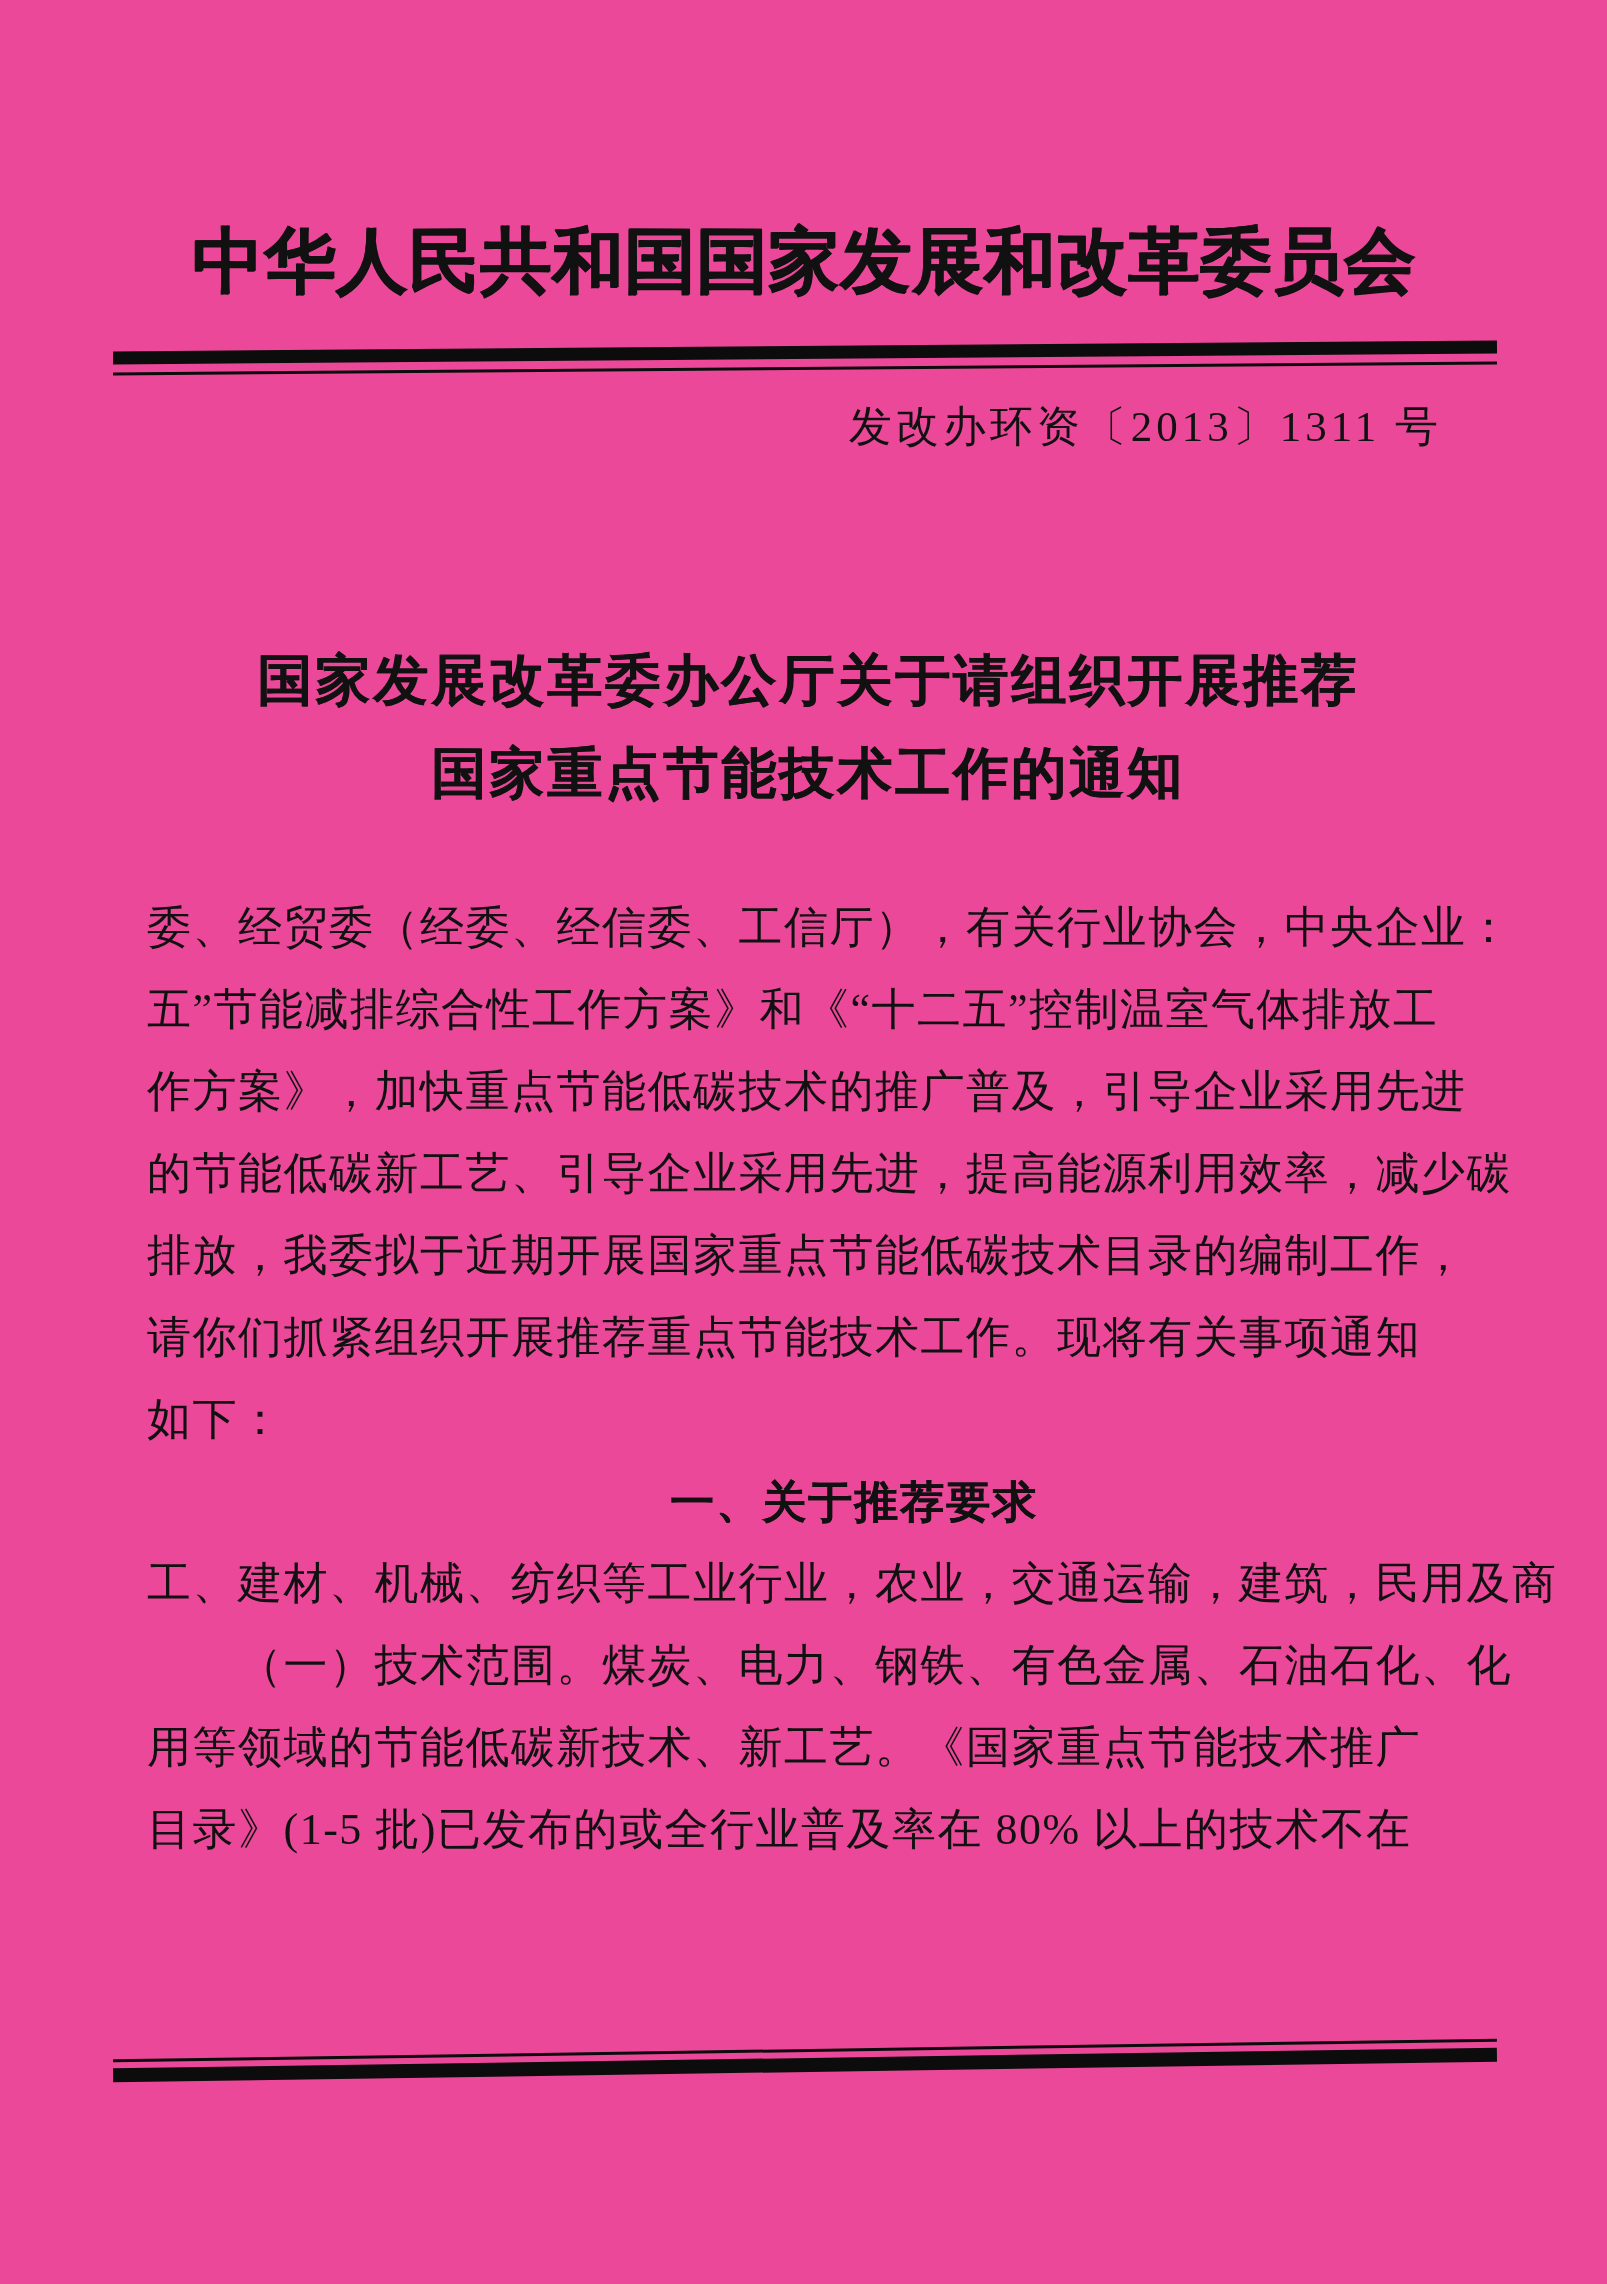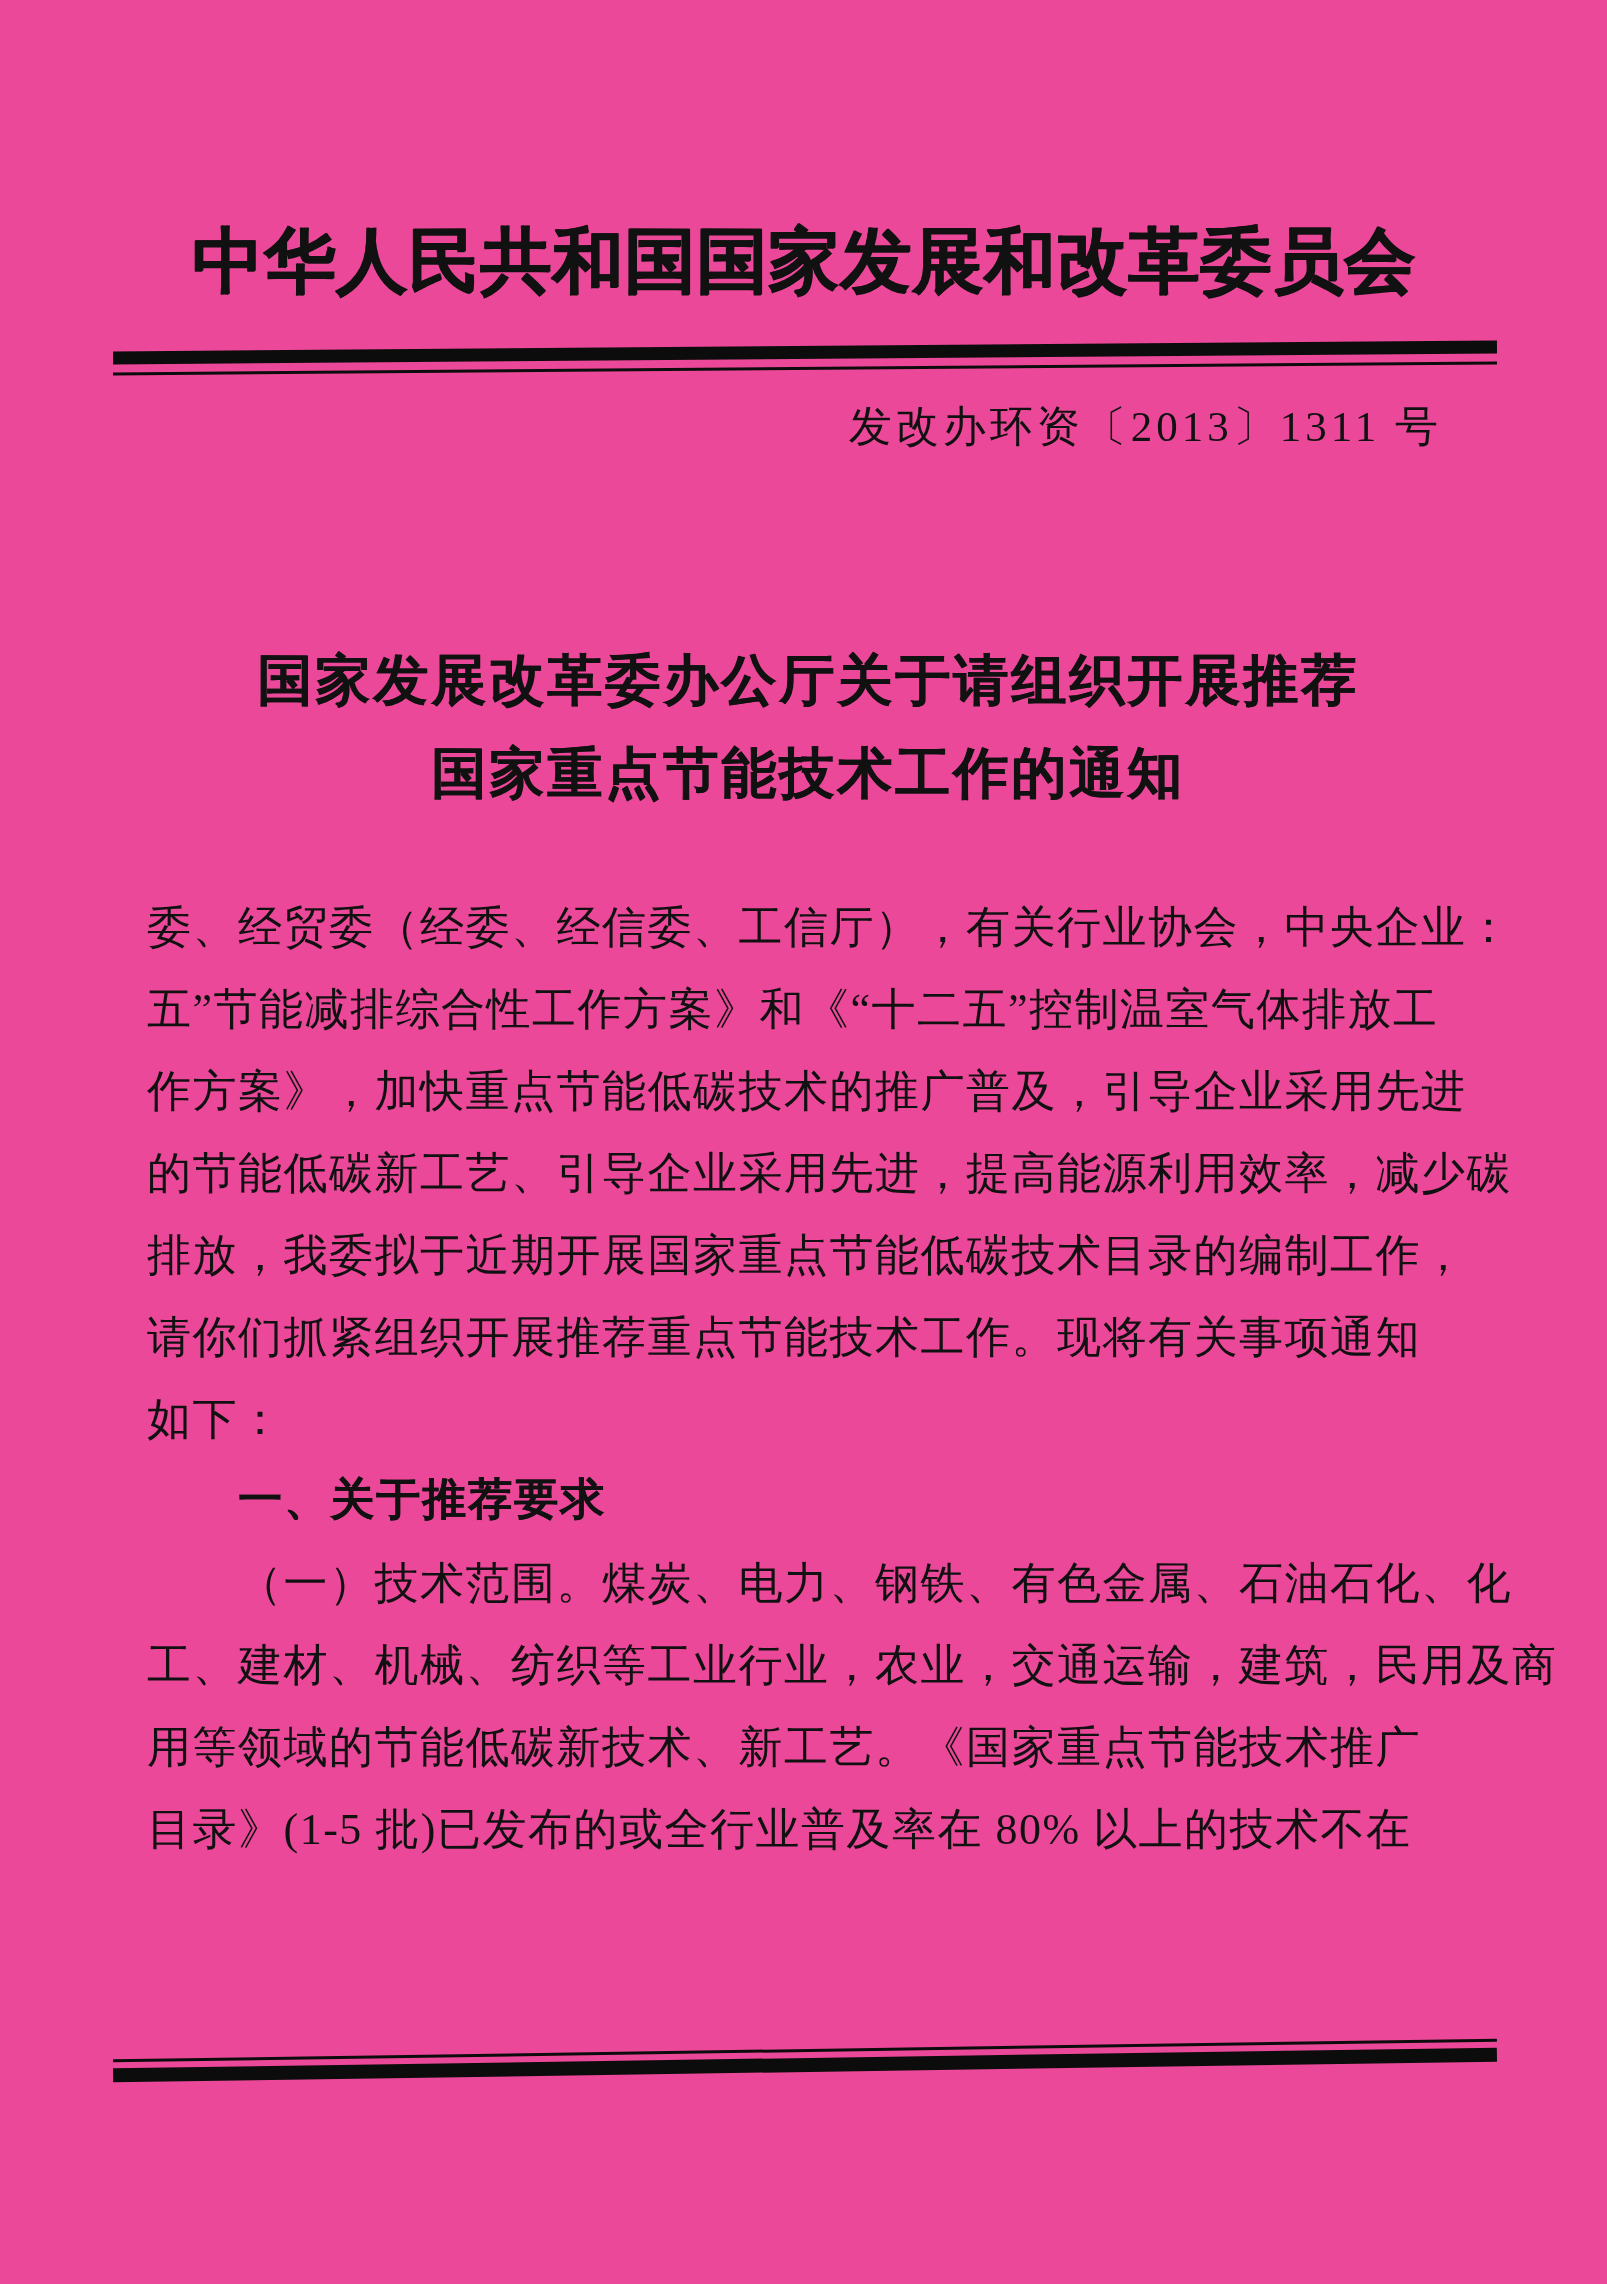--- a/index.html
+++ b/index.html
@@ -64,22 +64,23 @@
     width: 1323px;
     font-size: 44px;
     line-height: 82px;
     letter-spacing: 1.5px;
   }
   .line { white-space: nowrap; }
   .indent { padding-left: 91px; }
   .heading {
     font-weight: 900;
     letter-spacing: 2px;
-    font-family: Liberation Mono, monospace;
+    font-family: Liberation Sans, sans-serif;
     text-shadow: 0.6px 0 0 #111;
+    text-align: center;
   }
 </style>
 </head>
 <body>
 
 <div class="page">
 
   <div class="org-name">中华人民共和国国家发展和改革委员会</div>
 
   <div class="rule rule-top-thick"></div>
@@ -94,22 +95,22 @@
 
   <div class="body-text">
     <div class="line">委、经贸委（经委、经信委、工信厅），有关行业协会，中央企业：</div>
     <div class="line">五”节能减排综合性工作方案》和《“十二五”控制温室气体排放工</div>
     <div class="line">作方案》，加快重点节能低碳技术的推广普及，引导企业采用先进</div>
     <div class="line">的节能低碳新工艺、引导企业采用先进，提高能源利用效率，减少碳</div>
     <div class="line">排放，我委拟于近期开展国家重点节能低碳技术目录的编制工作，</div>
     <div class="line">请你们抓紧组织开展推荐重点节能技术工作。现将有关事项通知</div>
     <div class="line">如下：</div>
     <div class="line indent heading">一、关于推荐要求</div>
+    <div class="line">工、建材、机械、纺织等工业行业，农业，交通运输，建筑，民用及商</div>
     <div class="line indent">（一）技术范围。煤炭、电力、钢铁、有色金属、石油石化、化</div>
-    <div class="line">工、建材、机械、纺织等工业行业，农业，交通运输，建筑，民用及商</div>
     <div class="line">用等领域的节能低碳新技术、新工艺。《国家重点节能技术推广</div>
     <div class="line">目录》(1-5 批)已发布的或全行业普及率在 80% 以上的技术不在</div>
   </div>
 
   <div class="rule rule-bottom-thin"></div>
   <div class="rule rule-bottom-thick"></div>
 
 </div>
 
 

